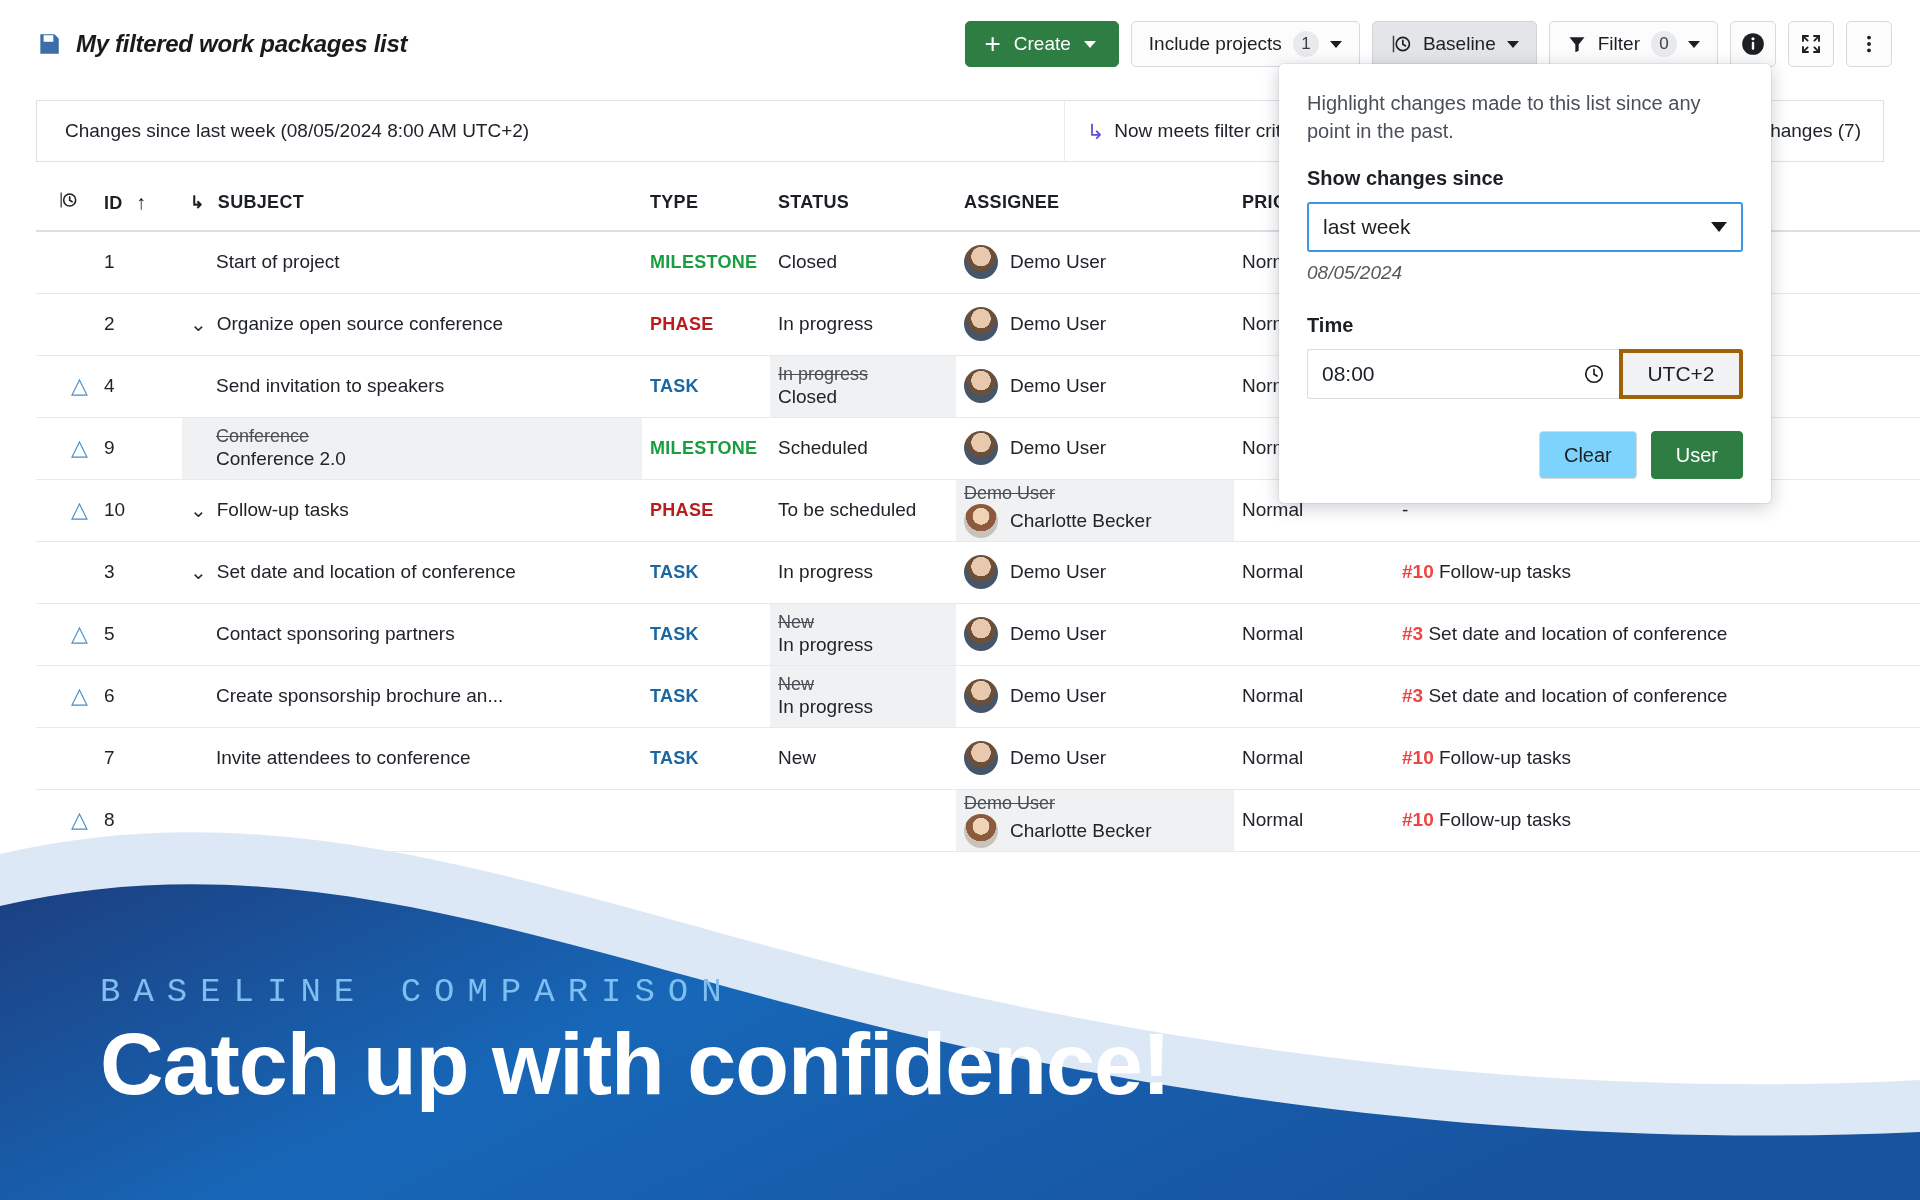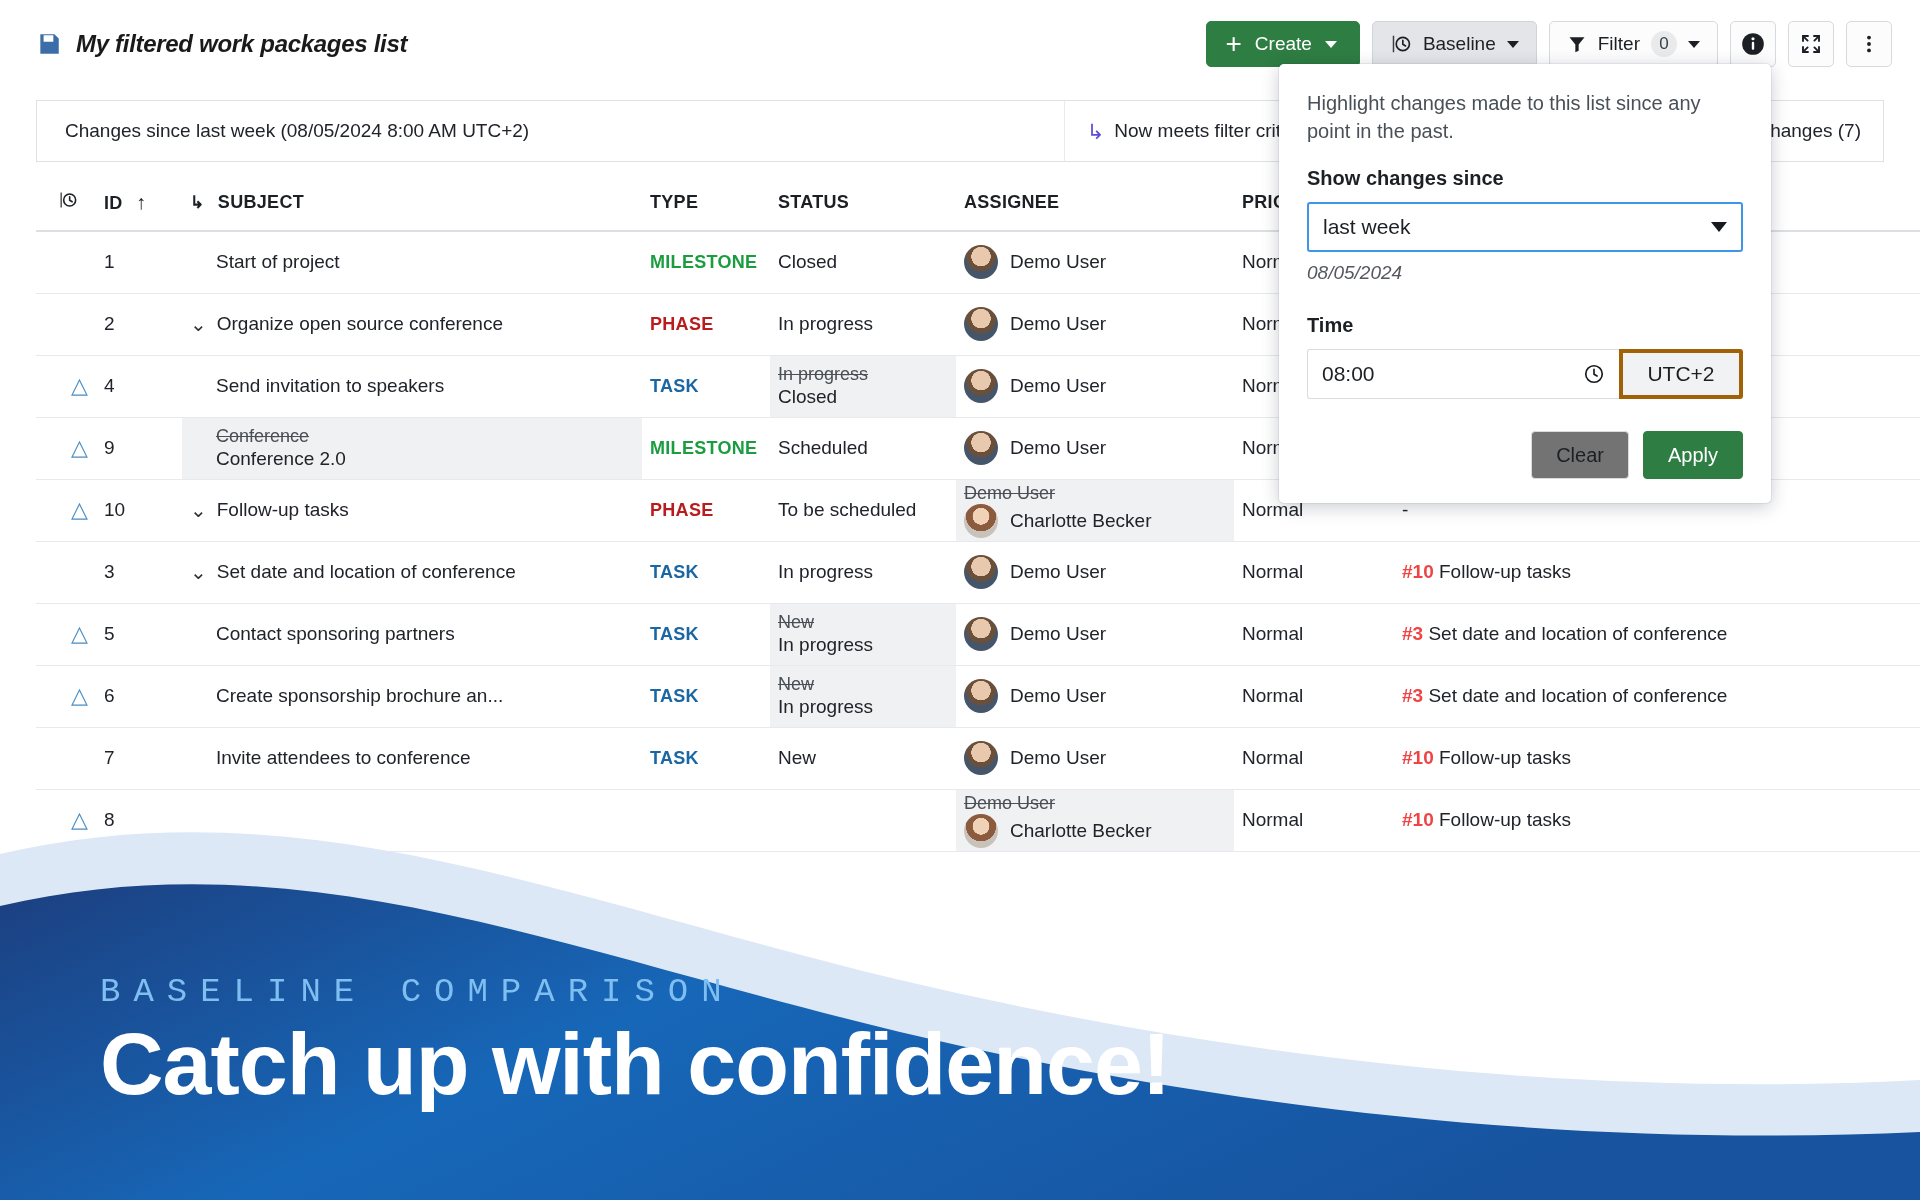--- a/index.html
+++ b/index.html
@@ -147,21 +147,21 @@
     width: 124px; border: 4px solid #a16207; border-radius: 0 3px 3px 0;
     background: #f1f2f4; display: flex; align-items: center; justify-content: center;
     font-size: 21px; color: #1c2024;
   }
   .panel-actions { display: flex; justify-content: flex-end; gap: 14px; margin-top: 32px; }
   .pbtn {
     height: 48px; padding: 0 24px; border-radius: 4px; font-size: 20px;
     display: inline-flex; align-items: center; cursor: pointer;
     font-family: "Liberation Sans", sans-serif;
   }
-  .pbtn.clear { background: #737373; border: 1px solid #d9dbdf; color: #1c2024; }
+  .pbtn.clear { background: #7dd3fc; border: 1px solid #d9dbdf; color: #1c2024; }
   .pbtn.apply { background: #2e7d42; border: 1px solid #2e7d42; color: #fff; }
 
   
   .wave-area {
     position: absolute; left: 0; bottom: 0; width: 1920px; height: 420px;
     overflow: hidden; z-index: 60;
   }
   .wave-svg { position: absolute; left: 0; bottom: 0; width: 1920px; height: 420px; display: block; }
   .promo { position: absolute; left: 100px; bottom: 92px; z-index: 70; }
   .promo-kicker {
@@ -187,20 +187,25 @@
       <div class="page-title">My filtered work packages list</div>
     </div>
 
     <div class="toolbar">
       <button class="btn create">
         <span class="plus-ico">+</span>
         <span>Create</span>
         <span class="caret"></span>
       </button>
 
+      <button class="btn">
+        <span>Include projects</span>
+        <span class="count-pill">1</span>
+        <span class="caret"></span>
+      </button>
 
       <button class="btn active">
         <svg width="22" height="22" viewBox="0 0 24 24">
           <path fill="currentColor" d="M3 3h1.6v18H3V3z" opacity=".85"></path>
           <circle cx="14" cy="12" r="7.2" fill="none" stroke="currentColor" stroke-width="1.8"></circle>
           <path d="M14 8v4.3l3 1.8" fill="none" stroke="currentColor" stroke-width="1.8" stroke-linecap="round"></path>
         </svg>
         <span>Baseline</span>
         <span class="caret"></span>
       </button>
@@ -555,21 +560,21 @@
         <svg class="clock-ico" viewBox="0 0 24 24">
           <circle cx="12" cy="12" r="9" fill="none" stroke="currentColor" stroke-width="1.8"></circle>
           <path d="M12 7v5.2l3.3 2" fill="none" stroke="currentColor" stroke-width="1.8" stroke-linecap="round"></path>
         </svg>
       </div>
       <div class="tz-box">UTC+2</div>
     </div>
 
     <div class="panel-actions">
       <button class="pbtn clear">Clear</button>
-      <button class="pbtn apply">Apply</button>
+      <button class="pbtn apply">User</button>
     </div>
   </div>
 
   <div class="wave-area">
     <svg class="wave-svg" viewBox="0 0 1920 420" preserveAspectRatio="none">
       <defs>
         <linearGradient id="gdark" x1="0" y1="0" x2="1" y2="0.35">
           <stop offset="0%" stop-color="#1c3f80"></stop>
           <stop offset="42%" stop-color="#1767b8"></stop>
           <stop offset="100%" stop-color="#17539f"></stop>

